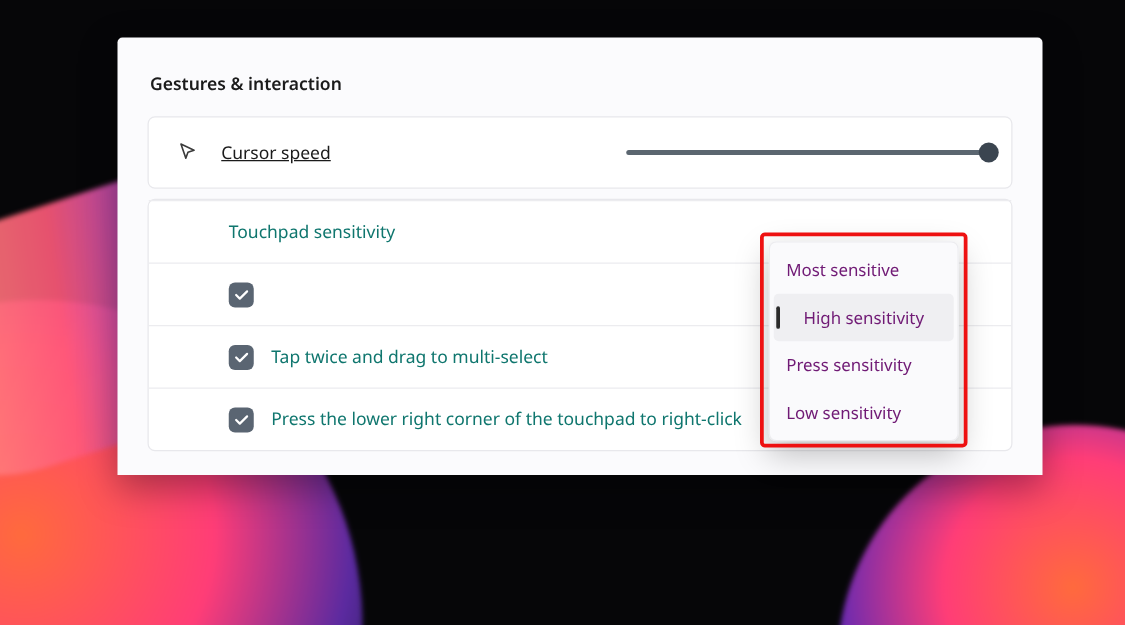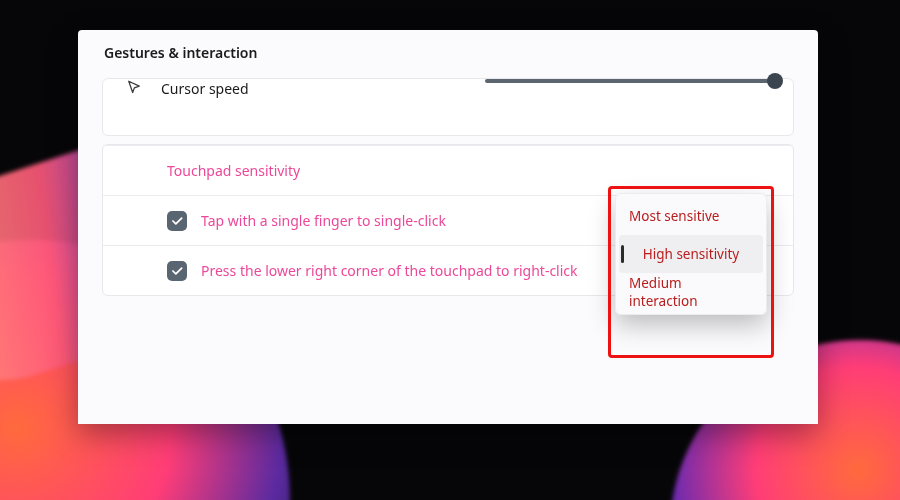--- a/index.html
+++ b/index.html
@@ -26,58 +26,58 @@
     background: linear-gradient(100deg, #ffb07a, #ff5a7a 40%, #7a3cff 70%, transparent);
     border-radius: 200px 300px 200px 300px; opacity: .9; transform: rotate(-18deg);
   }
   .swirl3 {
     width: 380px; height: 380px; right: -150px; bottom: -220px;
     background: radial-gradient(circle at 55% 35%, #ff6a3d 0%, #ff3d77 32%, #6a2ab0 58%, #101636 78%);
     transform: rotate(-20deg);
   }
 
   .panel {
-    position: absolute; left: 78px; top: 30px; width: 740px; height: 394px;
+    position: absolute; left: 94px; top: 30px; width: 740px; height: 350px;
     background: #fbfbfd;
     box-shadow: 0 10px 30px rgba(0,0,0,.35);
     border-radius: 4px 4px 0 0;
-    padding: 3px 24px 0 24px;
+    padding: 18px 24px 0 24px;
     color: #1b1b1b;
   }
   .section-title {
     font-size: 14px; font-weight: 600; color: #1b1b1b; margin: 10px 2px 16px 2px;
   }
 
   .card {
     background: #fff;
     border: 1px solid #e8e8ec;
     border-radius: 6px;
     margin-bottom: 8px;
   }
   .row {
-    display: flex; align-items: flex-start; min-height: 56px; padding: 0 18px;
+    display: flex; align-items: center; min-height: 56px; padding: 0 18px; text-decoration: underline;
   }
   .row + .row, .subrow { border-top: 1px solid #ececef; }
   .row .icon-slot { width: 26px; display:flex; align-items:center; justify-content:center; color:#3b3b3b; }
   .row .label { flex: 0 0 auto; margin-left: 14px; font-size: 14px; color: #1b1b1b; }
   .row .spacer { flex: 1 1 auto; }
 
   .slider {
     position: relative; width: 290px; height: 4px; background: #5b6670; border-radius: 3px;
     margin-left: auto;
   }
   .slider .thumb {
     position: absolute; right: -8px; top: 50%; transform: translateY(-50%);
     width: 16px; height: 16px; border-radius: 50%;
     background: #3b4550;
   }
 
   .subrow {
     display: flex; align-items: center; min-height: 50px;
-    padding: 0 18px 0 64px; font-size: 14px; color: #ec4899;
+    padding: 0 18px 0 64px; font-size: 14px; color: #0f766e;
   }
   .subrow.sens .sens-label { margin-left: 0; }
 
   .checkbox {
     width: 20px; height: 20px; border-radius: 5px; background: #5a6572;
     display: flex; align-items: center; justify-content: center; margin-right: 14px;
     flex: 0 0 auto;
   }
   .checkbox svg { width: 14px; height: 14px; }
 
@@ -85,21 +85,21 @@
 
   
   .dropdown {
     position: absolute; left: 615px; top: 193px; width: 152px;
     background: #fafafc; border-radius: 6px;
     box-shadow: 0 10px 26px rgba(0,0,0,.25), 0 0 0 1px #ececef inset;
     padding: 4px; z-index: 5;
   }
   .dd-item {
     height: 38px; display: flex; align-items: center; padding: 0 10px;
-    font-size: 13.5px; color: #b91c1c; border-radius: 4px; position: relative;
+    font-size: 13.5px; color: #701a75; border-radius: 4px; position: relative;
   }
   .dd-item.selected { background: #efeff2; justify-content: center; }
   .dd-item.selected::before {
     content: ""; position: absolute; left: 2px; top: 10px; bottom: 10px;
     width: 3px; background: #2b2b2b; border-radius: 2px;
   }
   .highlight-box {
     position: absolute; left: 608px; top: 186px; width: 166px; height: 172px;
     border: 3px solid #e11; border-radius: 4px; z-index: 6; pointer-events: none;
   }
@@ -137,21 +137,28 @@
     <div class="subrow sens">
       <span class="sens-label">Touchpad sensitivity</span>
     </div>
 
     <div class="subrow">
       <span class="checkbox">
         <svg viewBox="0 0 24 24" fill="none" stroke="#fff" stroke-width="3" stroke-linecap="round" stroke-linejoin="round">
             <path d="M5 12l5 5L20 7"></path>
           </svg>
       </span>
-      <span>Tap with a single finger to single-click</span>
+    </div>
+    <div class="subrow">
+      <span class="checkbox">
+        <svg viewBox="0 0 24 24" fill="none" stroke="#fff" stroke-width="3" stroke-linecap="round" stroke-linejoin="round">
+            <path d="M5 12l5 5L20 7"></path>
+          </svg>
+      </span>
+      <span>Tap twice and drag to multi-select</span>
     </div>
     <div class="subrow">
       <span class="checkbox">
         <svg viewBox="0 0 24 24" fill="none" stroke="#fff" stroke-width="3" stroke-linecap="round" stroke-linejoin="round">
             <path d="M5 12l5 5L20 7"></path>
           </svg>
       </span>
       <span>Press the lower right corner of the touchpad to right-click</span>
     </div>
   </div>
@@ -159,17 +166,20 @@
 </div>
 
 <div class="dropdown">
   <div class="dd-item">
       <span>Most sensitive</span>
     </div>
   <div class="dd-item selected">
       <span>High sensitivity</span>
     </div>
   <div class="dd-item">
-      <span>Medium interaction</span>
+      <span>Press sensitivity</span>
+    </div>
+  <div class="dd-item">
+      <span>Low sensitivity</span>
     </div>
 </div>
 
 <div class="highlight-box"></div>
 
 </body></html>

